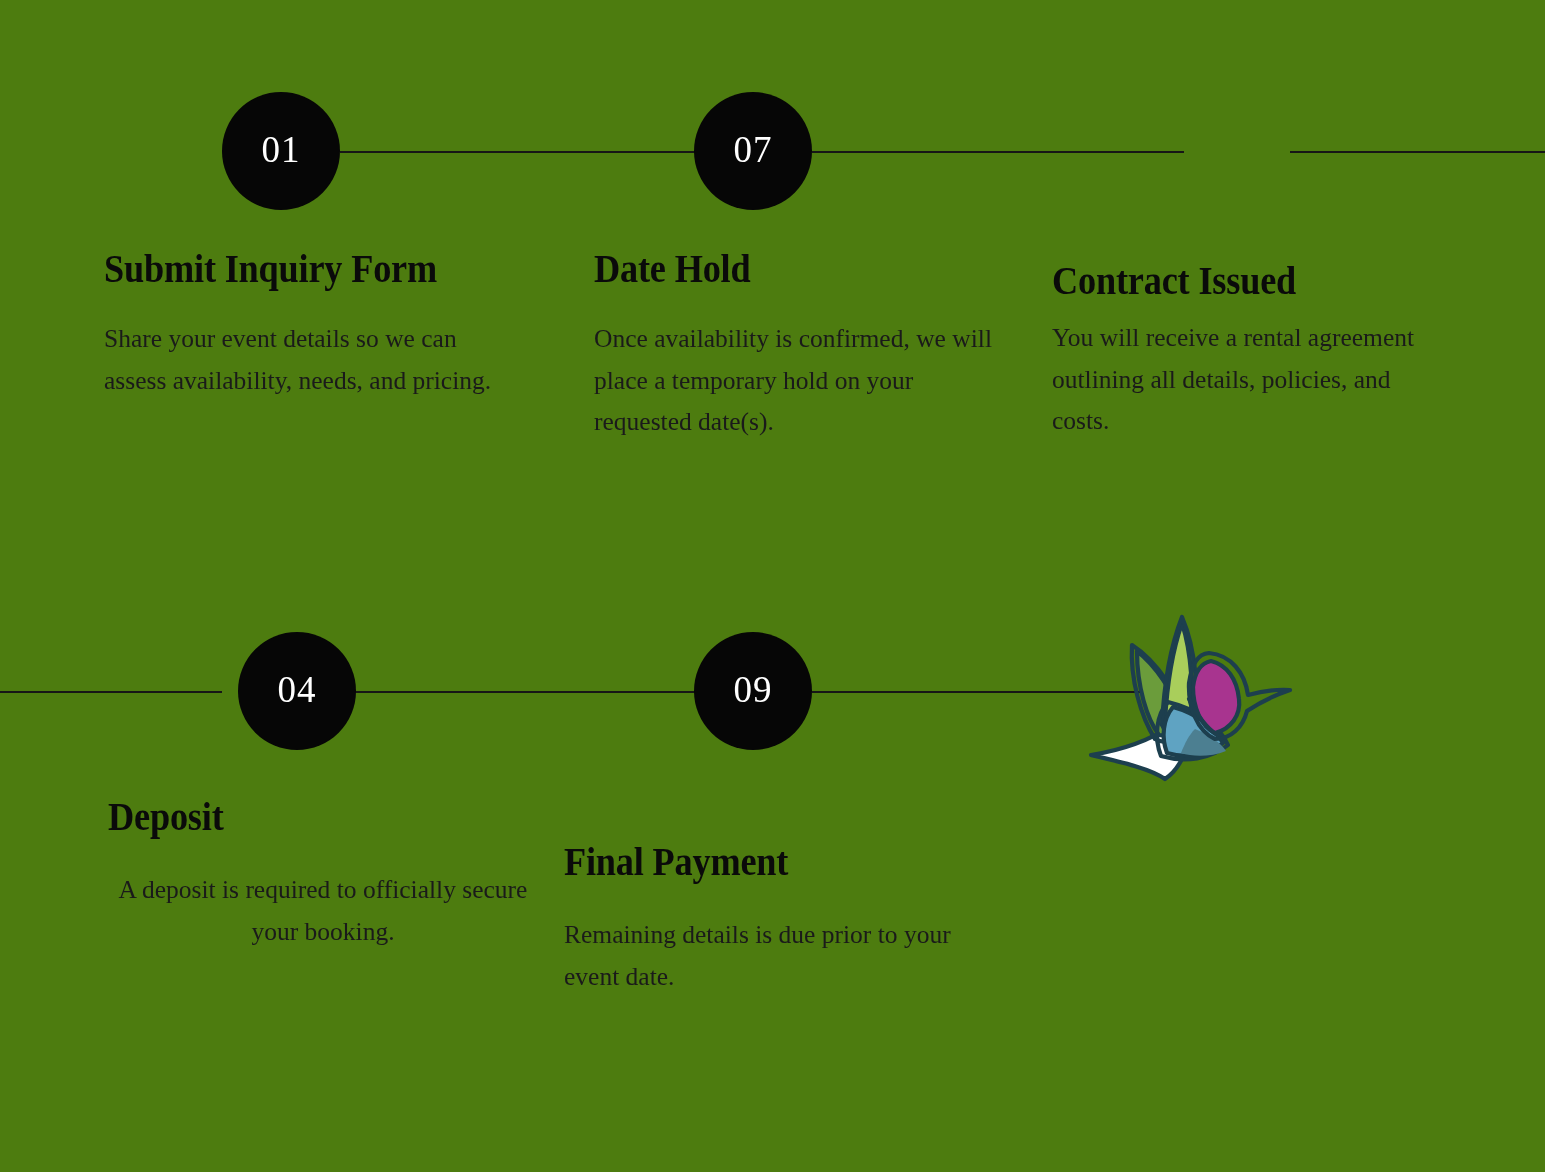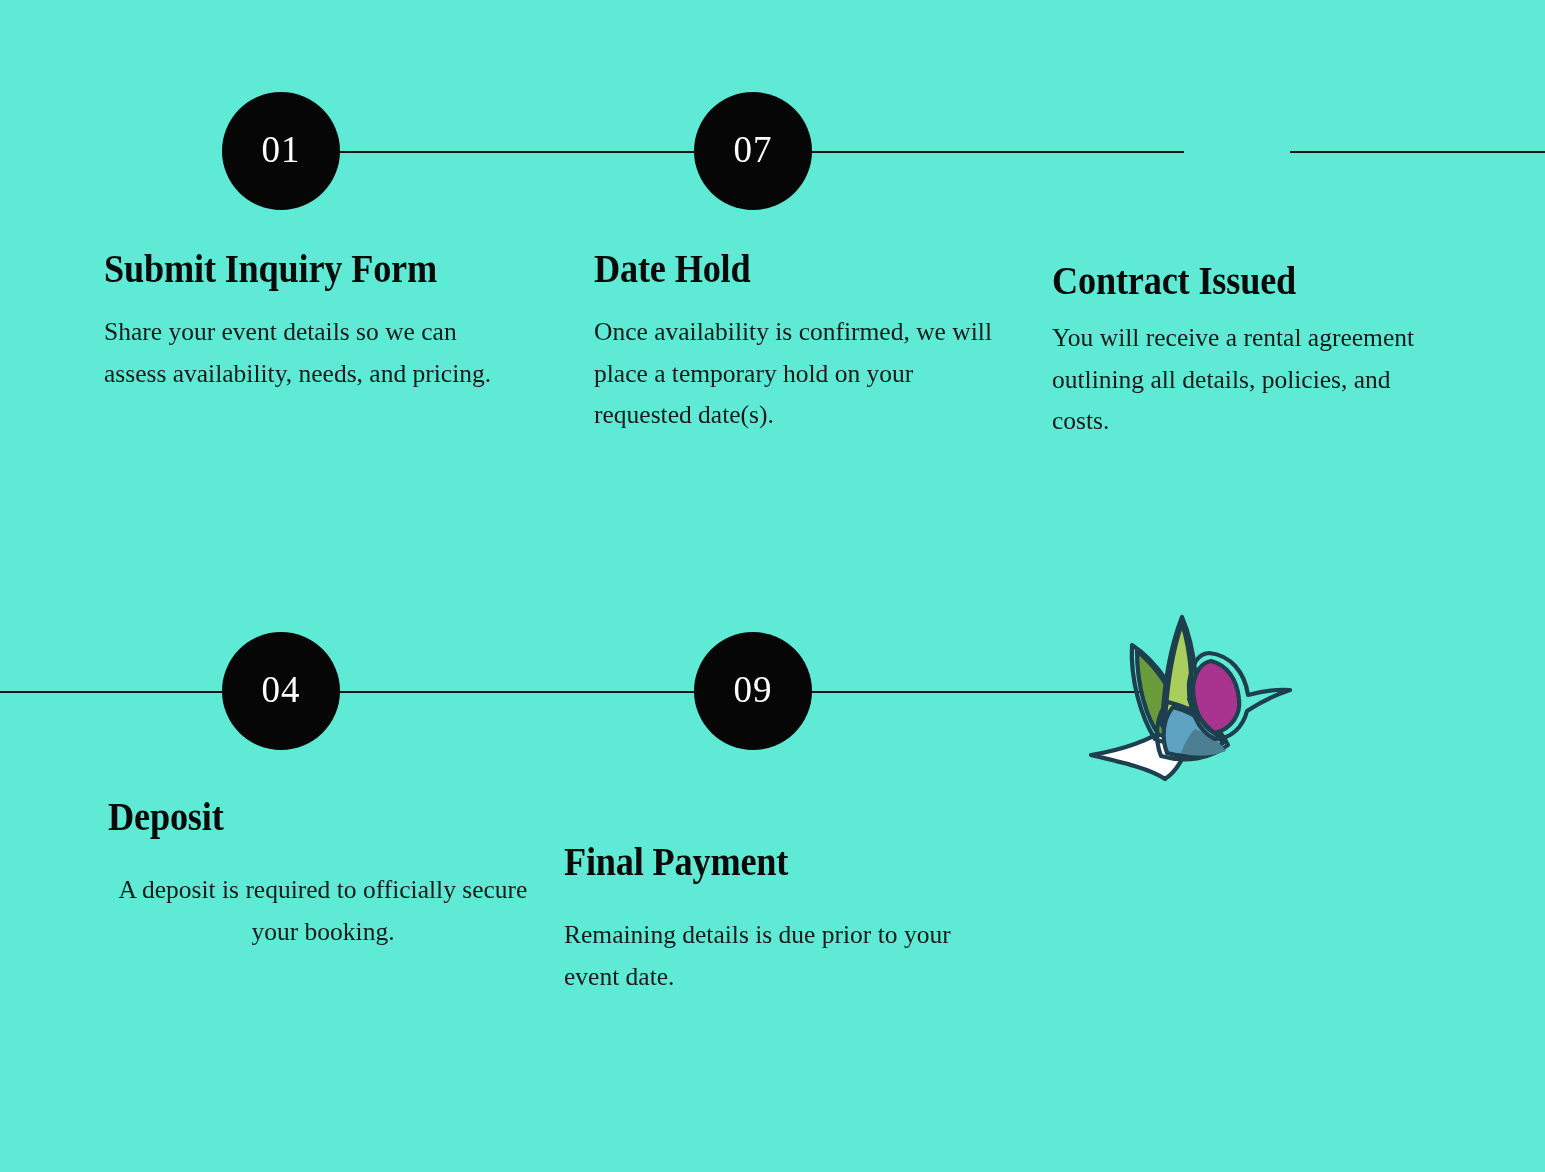--- a/index.html
+++ b/index.html
@@ -8,21 +8,21 @@
     width: 1545px;
     height: 1172px;
     background: #ffffff;
     overflow: hidden;
   }
 
   .canvas {
     position: relative;
     width: 1545px;
     height: 1172px;
-    background: #5eead4;
+    background: #4d7c0f;
     font-family: "Liberation Serif", "DejaVu Serif", serif;
     color: #111111;
   }
 
   
   .row { position: absolute; left: 0; width: 1545px; }
   .row-1 { top: 86px; height: 440px; }
   .row-2 { top: 626px; height: 500px; }
 
   .rail {
@@ -54,21 +54,21 @@
     color: #ffffff;
     font-family: "Liberation Serif", "DejaVu Serif", serif;
     font-size: 37px;
     letter-spacing: 1px;
     line-height: 1;
     padding-bottom: 3px;
   }
   .node-1 { left: 222px; }
   .node-2 { left: 694px; }
   .node-3 { left: 1172px; }
-  .node-4 { left: 222px; justify-content: center; }
+  .node-4 { left: 238px; justify-content: center; }
   .node-5 { left: 694px; }
 
   
   .block { position: absolute; }
 
   .block h2 {
     font-family: "Liberation Serif", "DejaVu Serif", serif;
     font-weight: bold;
     font-size: 39px;
     line-height: 1.06;
@@ -80,21 +80,21 @@
   }
 
   .block p {
     font-family: "Liberation Serif", "DejaVu Serif", serif;
     font-size: 25.5px;
     line-height: 1.62;
     color: #1a1a1a;
     font-weight: normal;
   }
 
-  .block .lead { margin-top: 22px; }
+  .block .lead { margin-top: 29px; }
 
   
   .b1 { left: 104px; top: 248px; width: 420px; }
   .b2 { left: 594px; top: 248px; width: 420px; }
   .b3 { left: 1052px; top: 260px; width: 380px; }
   .b3 .lead { margin-top: 16px; }
 
   
   .b4 { left: 108px; top: 796px; width: 430px; }
   .b4 .lead { margin-top: 32px; text-align: center; }

